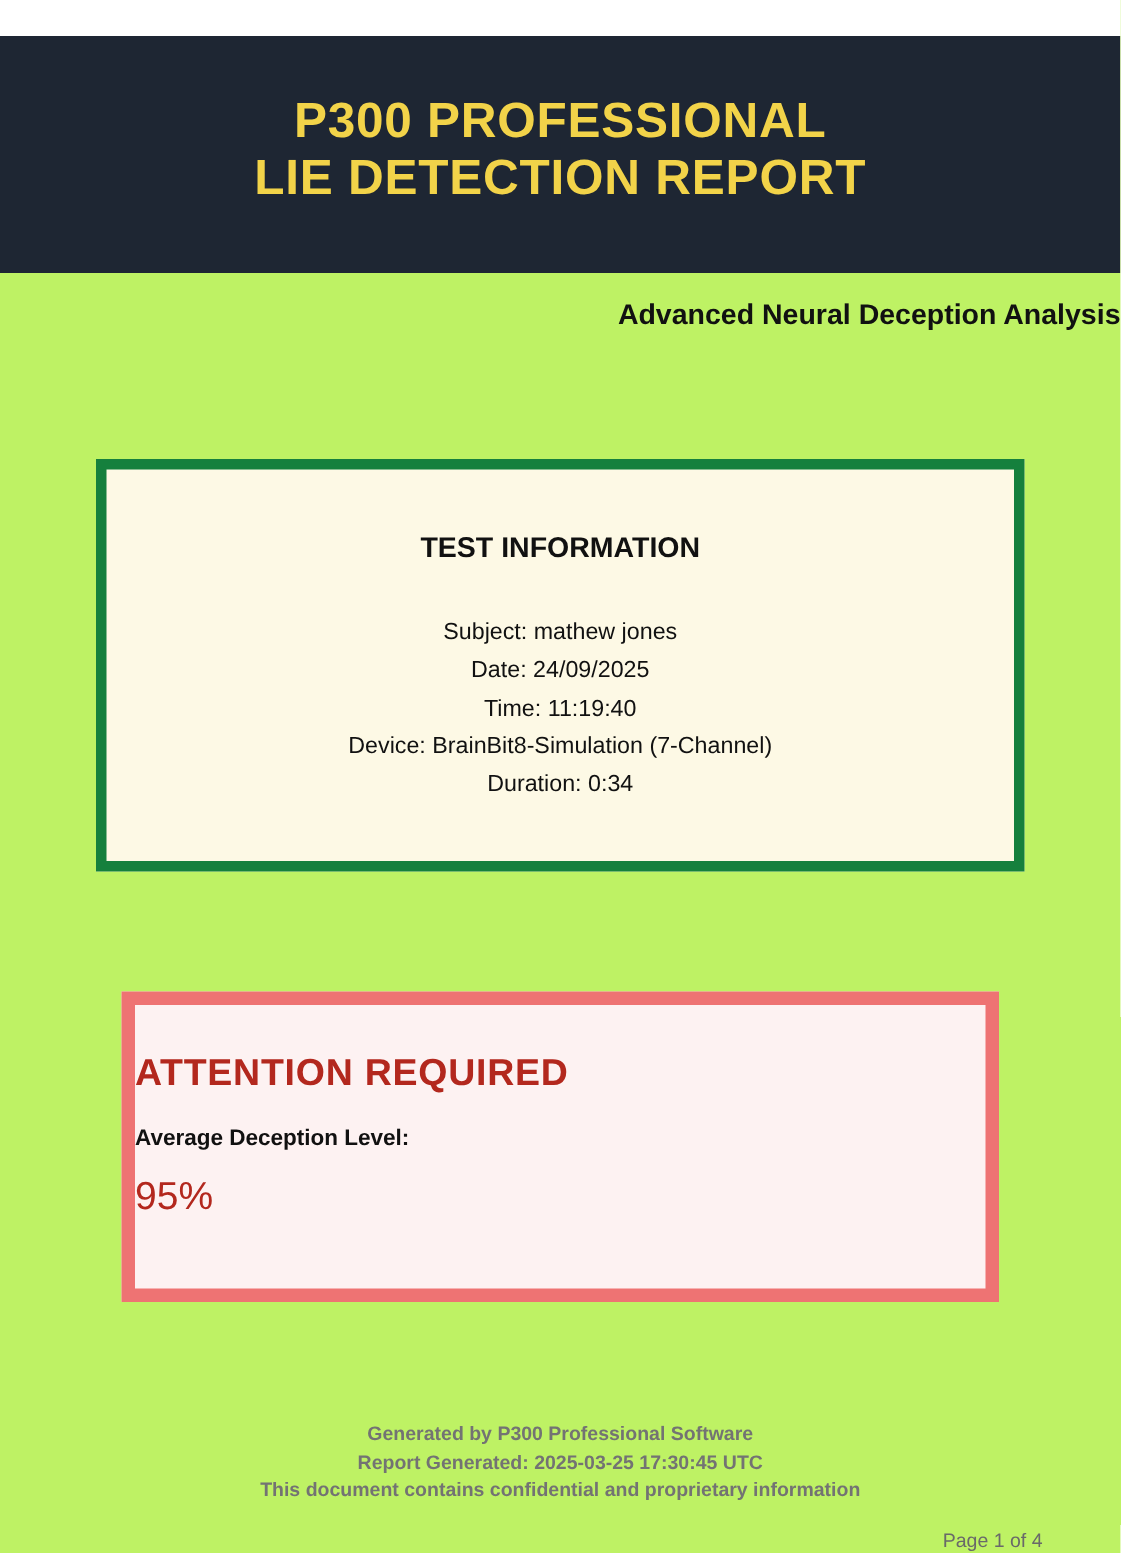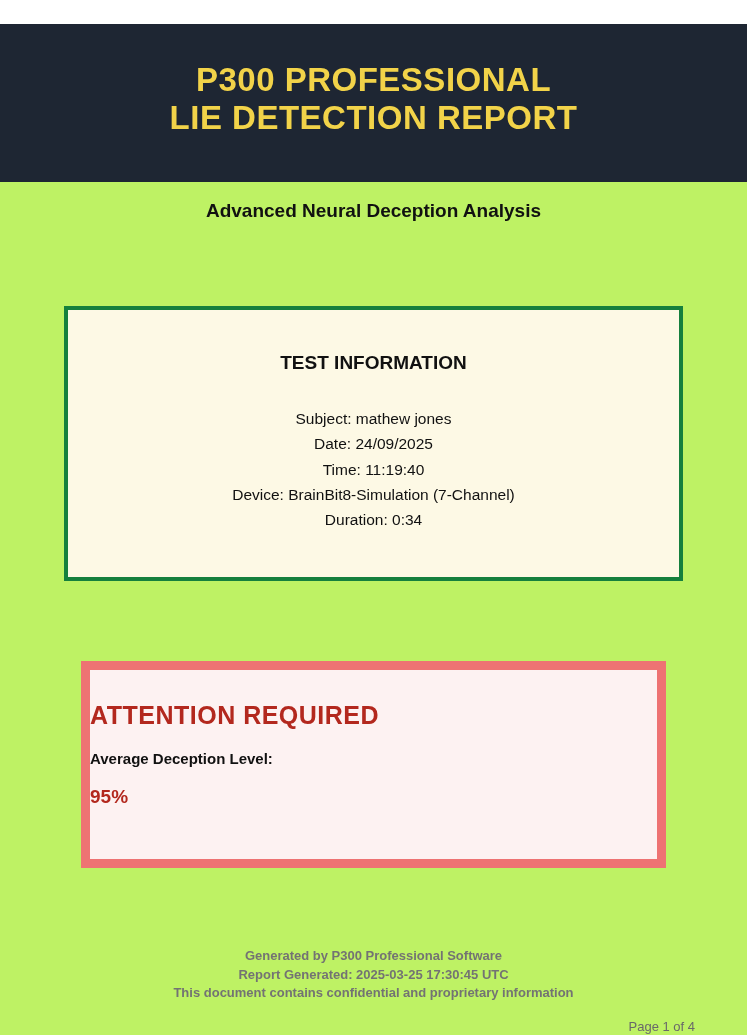--- a/index.html
+++ b/index.html
@@ -33,34 +33,34 @@
     font-weight: bold;
     color: #f2d349;
     letter-spacing: 0.5px;
   }
 
   
   .subtitle {
     position: absolute;
     left: 0; top: 176px;
     width: 747px;
-    text-align: center;
+    text-align: right;
     font-size: 19px;
     line-height: 22px;
     font-weight: bold;
     color: #111111;
   }
 
   
   .info-box {
     position: absolute;
     left: 64px; top: 282px;
     width: 619px; height: 275px;
     box-sizing: border-box;
-    border: 4px solid #15803d;
+    border: 7px solid #15803d;
     background: #fdf9e5;
   }
   .info-title {
     margin: 0;
     padding-top: 42px;
     text-align: center;
     font-size: 19px;
     line-height: 22px;
     font-weight: bold;
     color: #111111;
@@ -93,23 +93,23 @@
   }
   .alert-label {
     margin-top: 18px;
     font-size: 15px;
     line-height: 22px;
     font-weight: bold;
     color: #111111;
   }
   .alert-value {
     margin-top: 14px;
-    font-size: 19px;
+    font-size: 26px;
     line-height: 26px;
-    font-weight: bold;
+    font-weight: normal;
     color: #b3281e;
   }
 
   
   .report-footer {
     position: absolute;
     left: 0; top: 923px;
     width: 747px;
     text-align: center;
     font-size: 13px;

